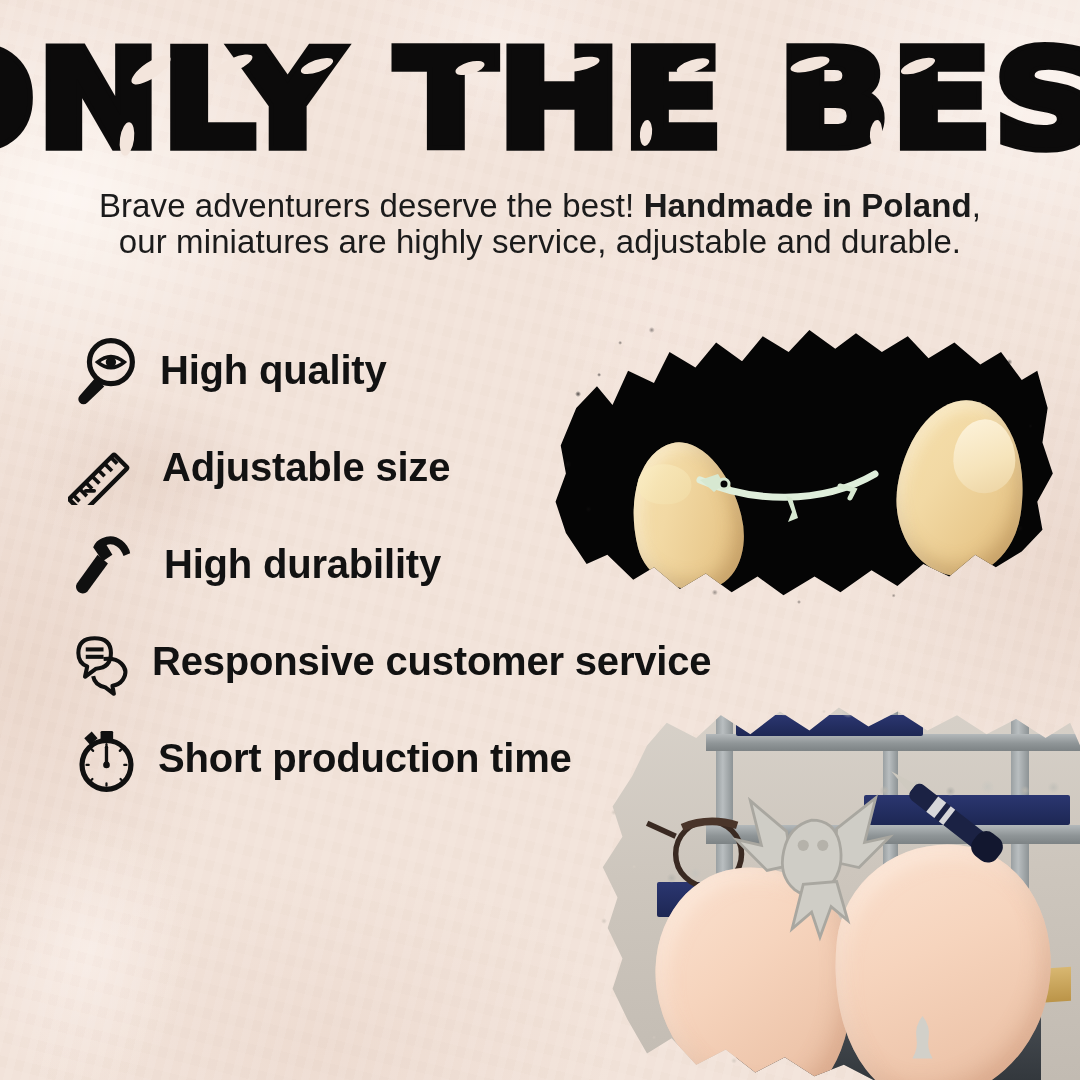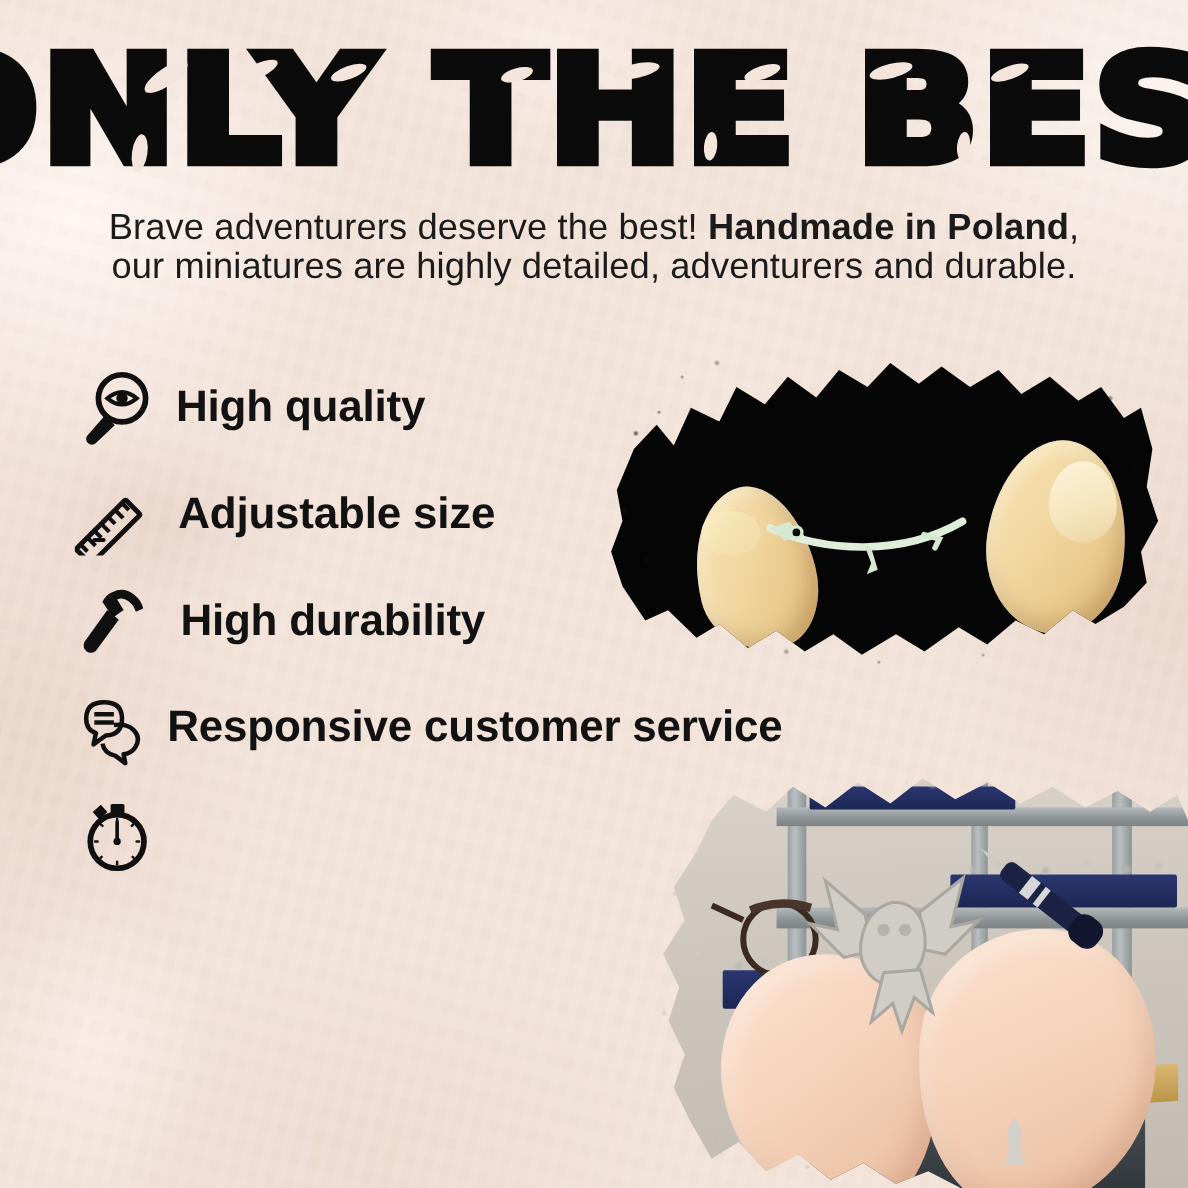--- a/index.html
+++ b/index.html
@@ -373,21 +373,21 @@
   <div class="gloss" style="left:900px;top:60px;width:36px;height:12px;transform:rotate(-20deg);"></div>
   <div class="gloss" style="left:120px;top:122px;width:14px;height:34px;transform:rotate(8deg);"></div>
   <div class="gloss" style="left:360px;top:118px;width:12px;height:28px;transform:rotate(10deg);"></div>
   <div class="gloss" style="left:640px;top:120px;width:12px;height:26px;transform:rotate(6deg);"></div>
   <div class="gloss" style="left:870px;top:120px;width:12px;height:26px;transform:rotate(6deg);"></div>
 
   <div id="subtitle">
     <div>
       <span>Brave adventurers deserve the best! </span><b>Handmade in Poland</b><span>,</span>
     </div>
-    <div>our miniatures are highly detailed, adventurers and durable.</div>
+    <div>our miniatures are highly service, adjustable and durable.</div>
   </div>
 
   <div id="features">
 
     <div class="feature f-quality">
       <span class="ico">
         <svg viewBox="0 0 100 100">
           <g fill="none" stroke="#101010" stroke-width="7">
             <circle cx="58" cy="38" r="29"></circle>
           </g>
@@ -461,20 +461,21 @@
             <line x1="76" y1="58" x2="79" y2="58"></line>
             <line x1="52" y1="83" x2="52" y2="86"></line>
             <line x1="25" y1="58" x2="28" y2="58"></line>
             <line x1="70" y1="39" x2="72" y2="37"></line>
             <line x1="71" y1="77" x2="73" y2="79"></line>
             <line x1="33" y1="77" x2="31" y2="79"></line>
             <line x1="34" y1="39" x2="32" y2="37"></line>
           </g>
         </svg>
       </span>
+      <span class="flabel">Short production time</span>
     </div>
 
 
   </div>
 
   <div class="photo" id="photo-top">
     <div class="blob">
 
       <div class="finger" id="finger-left">
         <div class="nail"></div>

